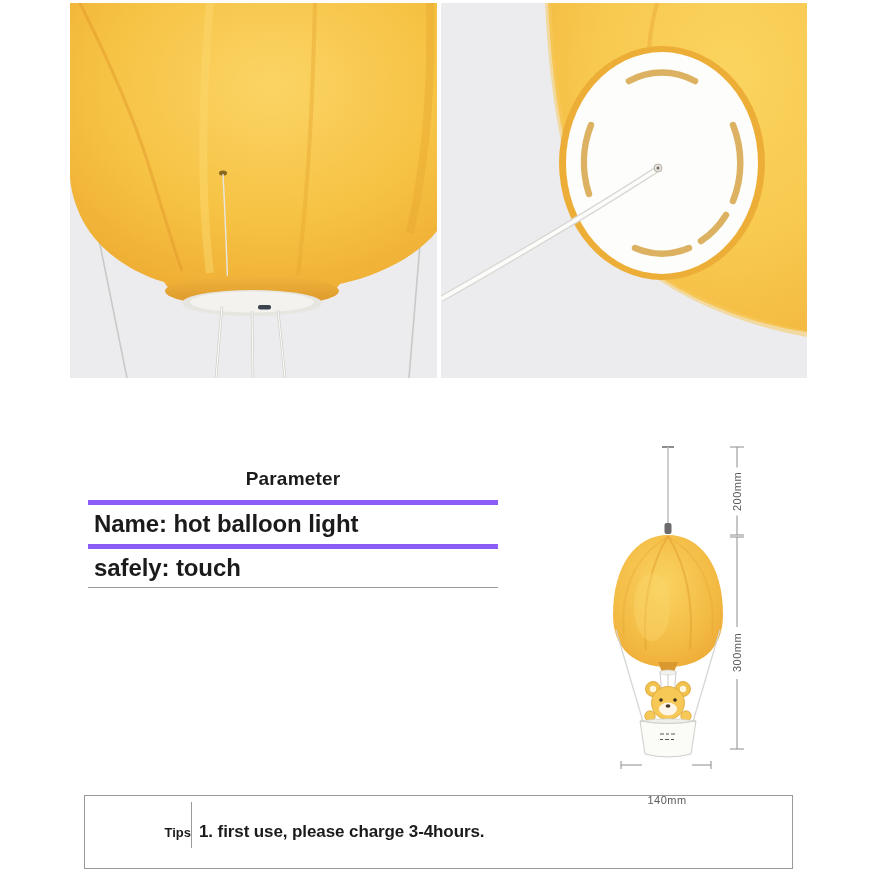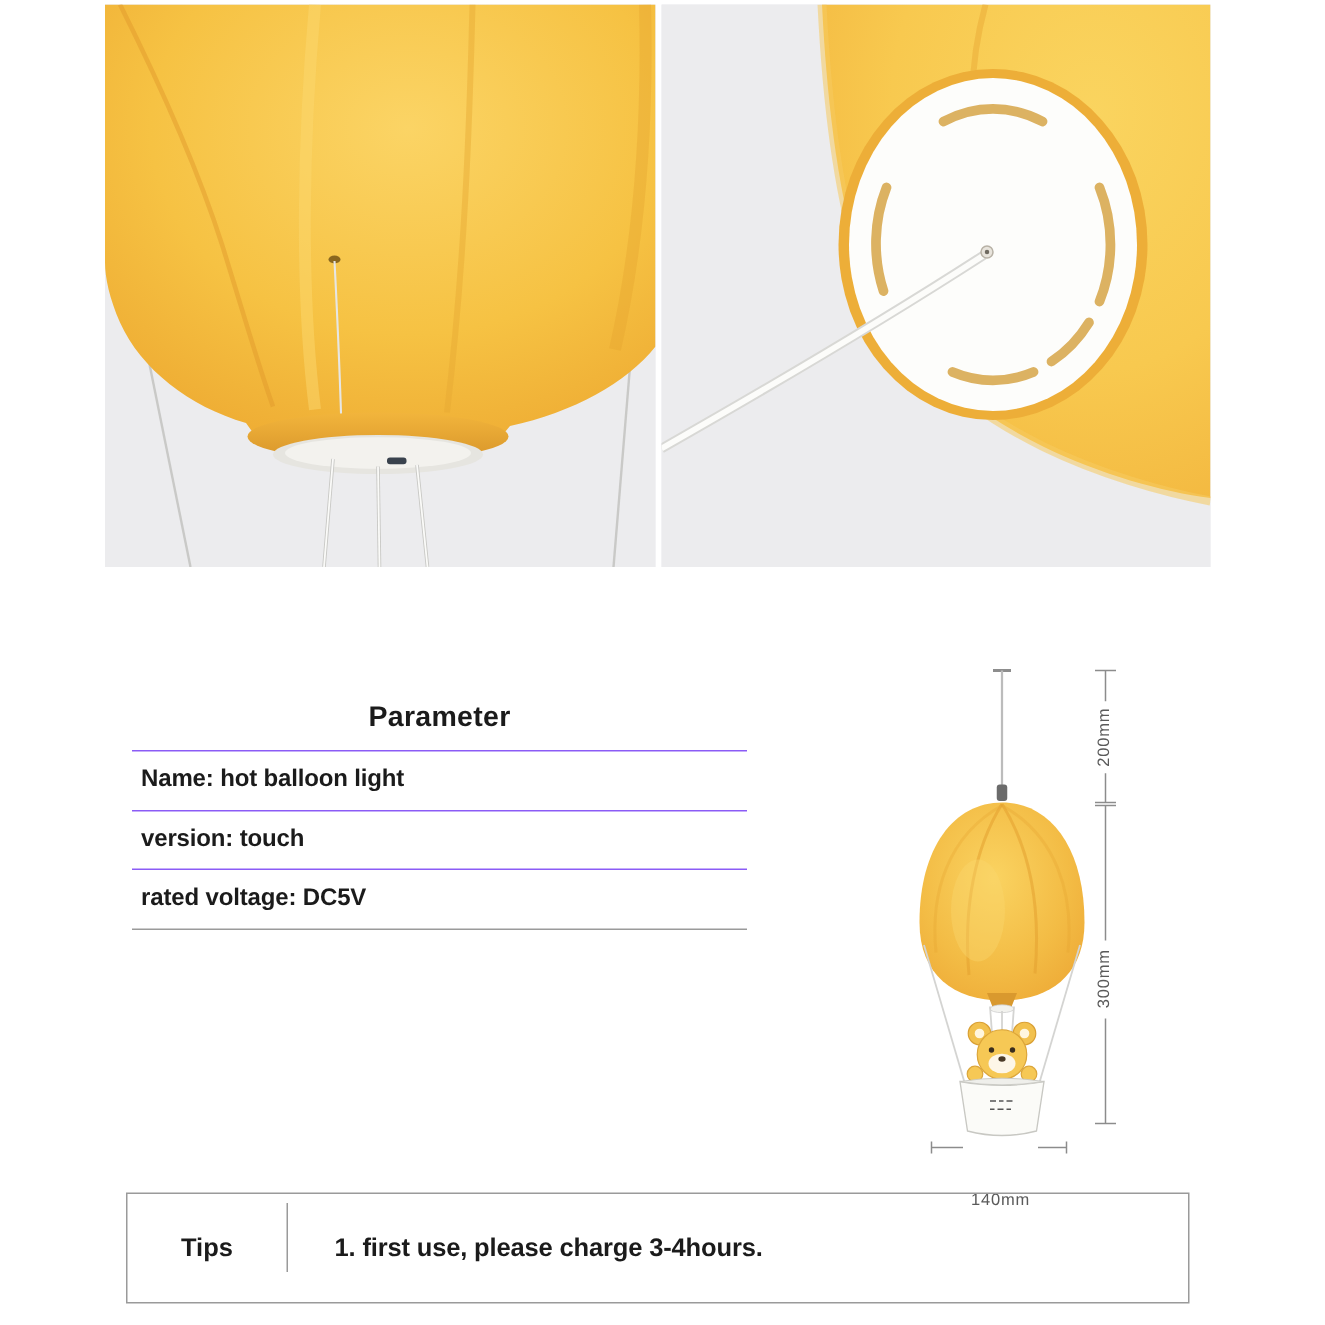--- a/index.html
+++ b/index.html
@@ -7,39 +7,39 @@
   #stage{position:relative;width:883px;height:883px;background:#ffffff;overflow:hidden;margin:0 auto;}
 
   .photo{position:absolute;top:3px;width:367px;height:375px;background:#ececee;}
   #photo-left{left:70px;}
   #photo-right{left:441px;width:366px;}
   .photo svg{display:block;width:100%;height:100%;}
 
   
   #param-table{position:absolute;left:88px;top:462px;width:410px;}
   .param-title{height:38px;line-height:34px;text-align:center;font-size:19px;font-weight:600;letter-spacing:.2px;}
-  .param-row{height:38.5px;line-height:38.5px;border-top:1px solid #8b5cf6;padding-left:6px;
-             font-size:16px;font-weight:600;letter-spacing:-.1px;white-space:nowrap;}
+  .param-row{height:38.5px;line-height:38.5px;border-top:5px solid #8b5cf6;padding-left:6px;
+             font-size:24px;font-weight:600;letter-spacing:-.1px;white-space:nowrap;}
   .param-row:last-child{border-bottom:1px solid #9a9a9a;}
 
   
   #diagram{position:absolute;left:580px;top:435px;width:200px;height:345px;}
   #diagram svg{display:block;width:200px;height:345px;}
   .dim-label{position:absolute;width:48px;height:13px;line-height:13px;text-align:center;
              font-size:11px;color:#5a5a5a;letter-spacing:.5px;background:#fff;}
   #dim-200{left:713px;top:485px;transform:rotate(-90deg);}
   #dim-300{left:713px;top:646px;transform:rotate(-90deg);}
   #dim-140{left:643px;top:758px;margin-top:36px;}
 
   
   #tips-box{position:absolute;left:84px;top:795px;width:709px;height:74px;border:1px solid #9a9a9a;
             display:flex;align-items:center;box-sizing:border-box;}
-  #tips-label{width:106px;text-align:center;font-size:17px;font-weight:600;}
+  #tips-label{width:106px;text-align:right;font-size:13px;font-weight:600;}
   #tips-divider{position:absolute;left:106px;top:6px;width:1px;height:46px;background:#9a9a9a;}
-  #tips-list{padding-left:32px;font-size:17px;font-weight:600;line-height:24.4px;letter-spacing:-.1px;}
+  #tips-list{padding-left:8px;font-size:17px;font-weight:600;line-height:24.4px;letter-spacing:-.1px;}
   .tip-line{white-space:nowrap;}
 </style>
 </head>
 <body>
 
 <div id="stage">
 
   <div class="photo" id="photo-left">
     <svg viewBox="0 0 367 375">
       <defs>
@@ -126,22 +126,21 @@
       <path d="M215,167 Q130,222 0,296" stroke="#d8d8d5" stroke-width="6.5" fill="none"></path>
       <path d="M215,167 Q130,222 0,296" stroke="#fcfcfa" stroke-width="3.8" fill="none"></path>
       <circle cx="217" cy="165" r="4" fill="#e8e4dc" stroke="#b8b2a6" stroke-width="1"></circle>
       <circle cx="217" cy="165" r="1.5" fill="#6f6a60"></circle>
     </svg>
   </div>
 
   <div id="param-table">
     <div class="param-title">Parameter</div>
     <div class="param-row">Name: hot balloon light</div>
-    <div class="param-row">version: touch</div>
-    <div class="param-row">rated voltage: DC5V</div>
+    <div class="param-row">safely: touch</div>
   </div>
 
   <div id="diagram">
     <svg viewBox="0 0 200 345">
       <defs>
         <radialGradient id="gBal" cx="0.45" cy="0.38" r="0.75">
           <stop offset="0" stop-color="#fad361"></stop>
           <stop offset="0.6" stop-color="#f3bc45"></stop>
           <stop offset="1" stop-color="#eda835"></stop>
         </radialGradient>

